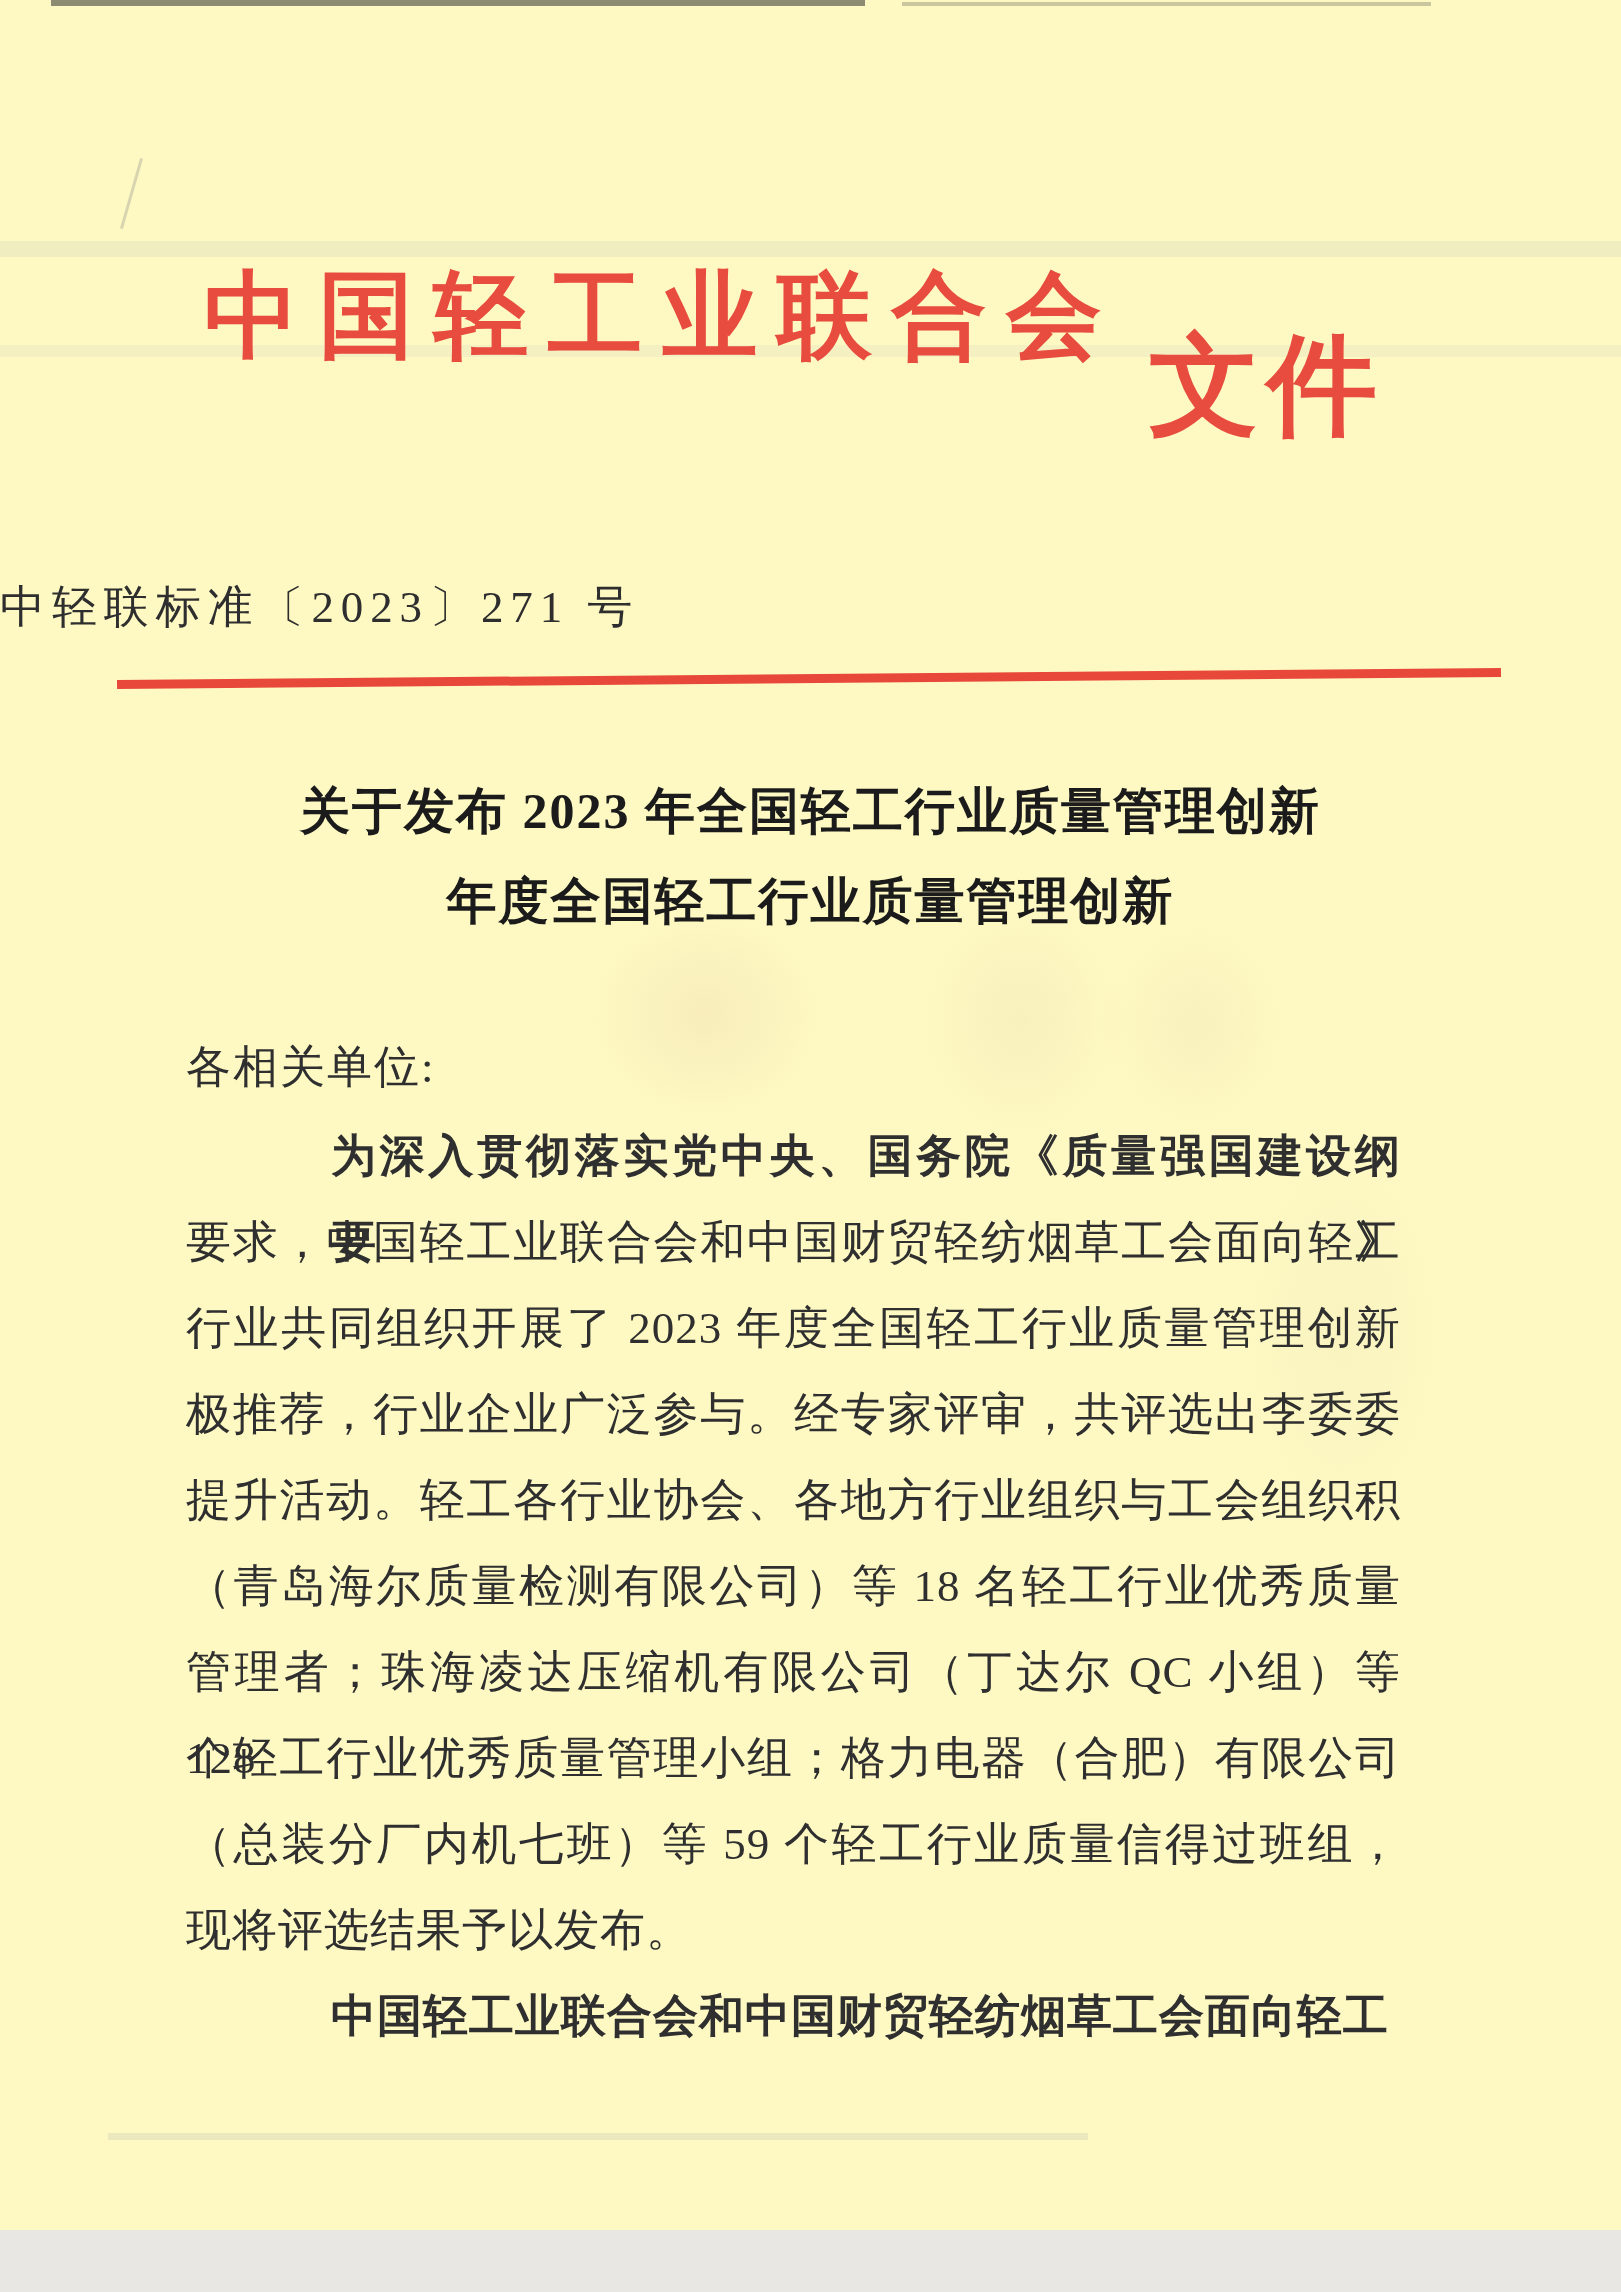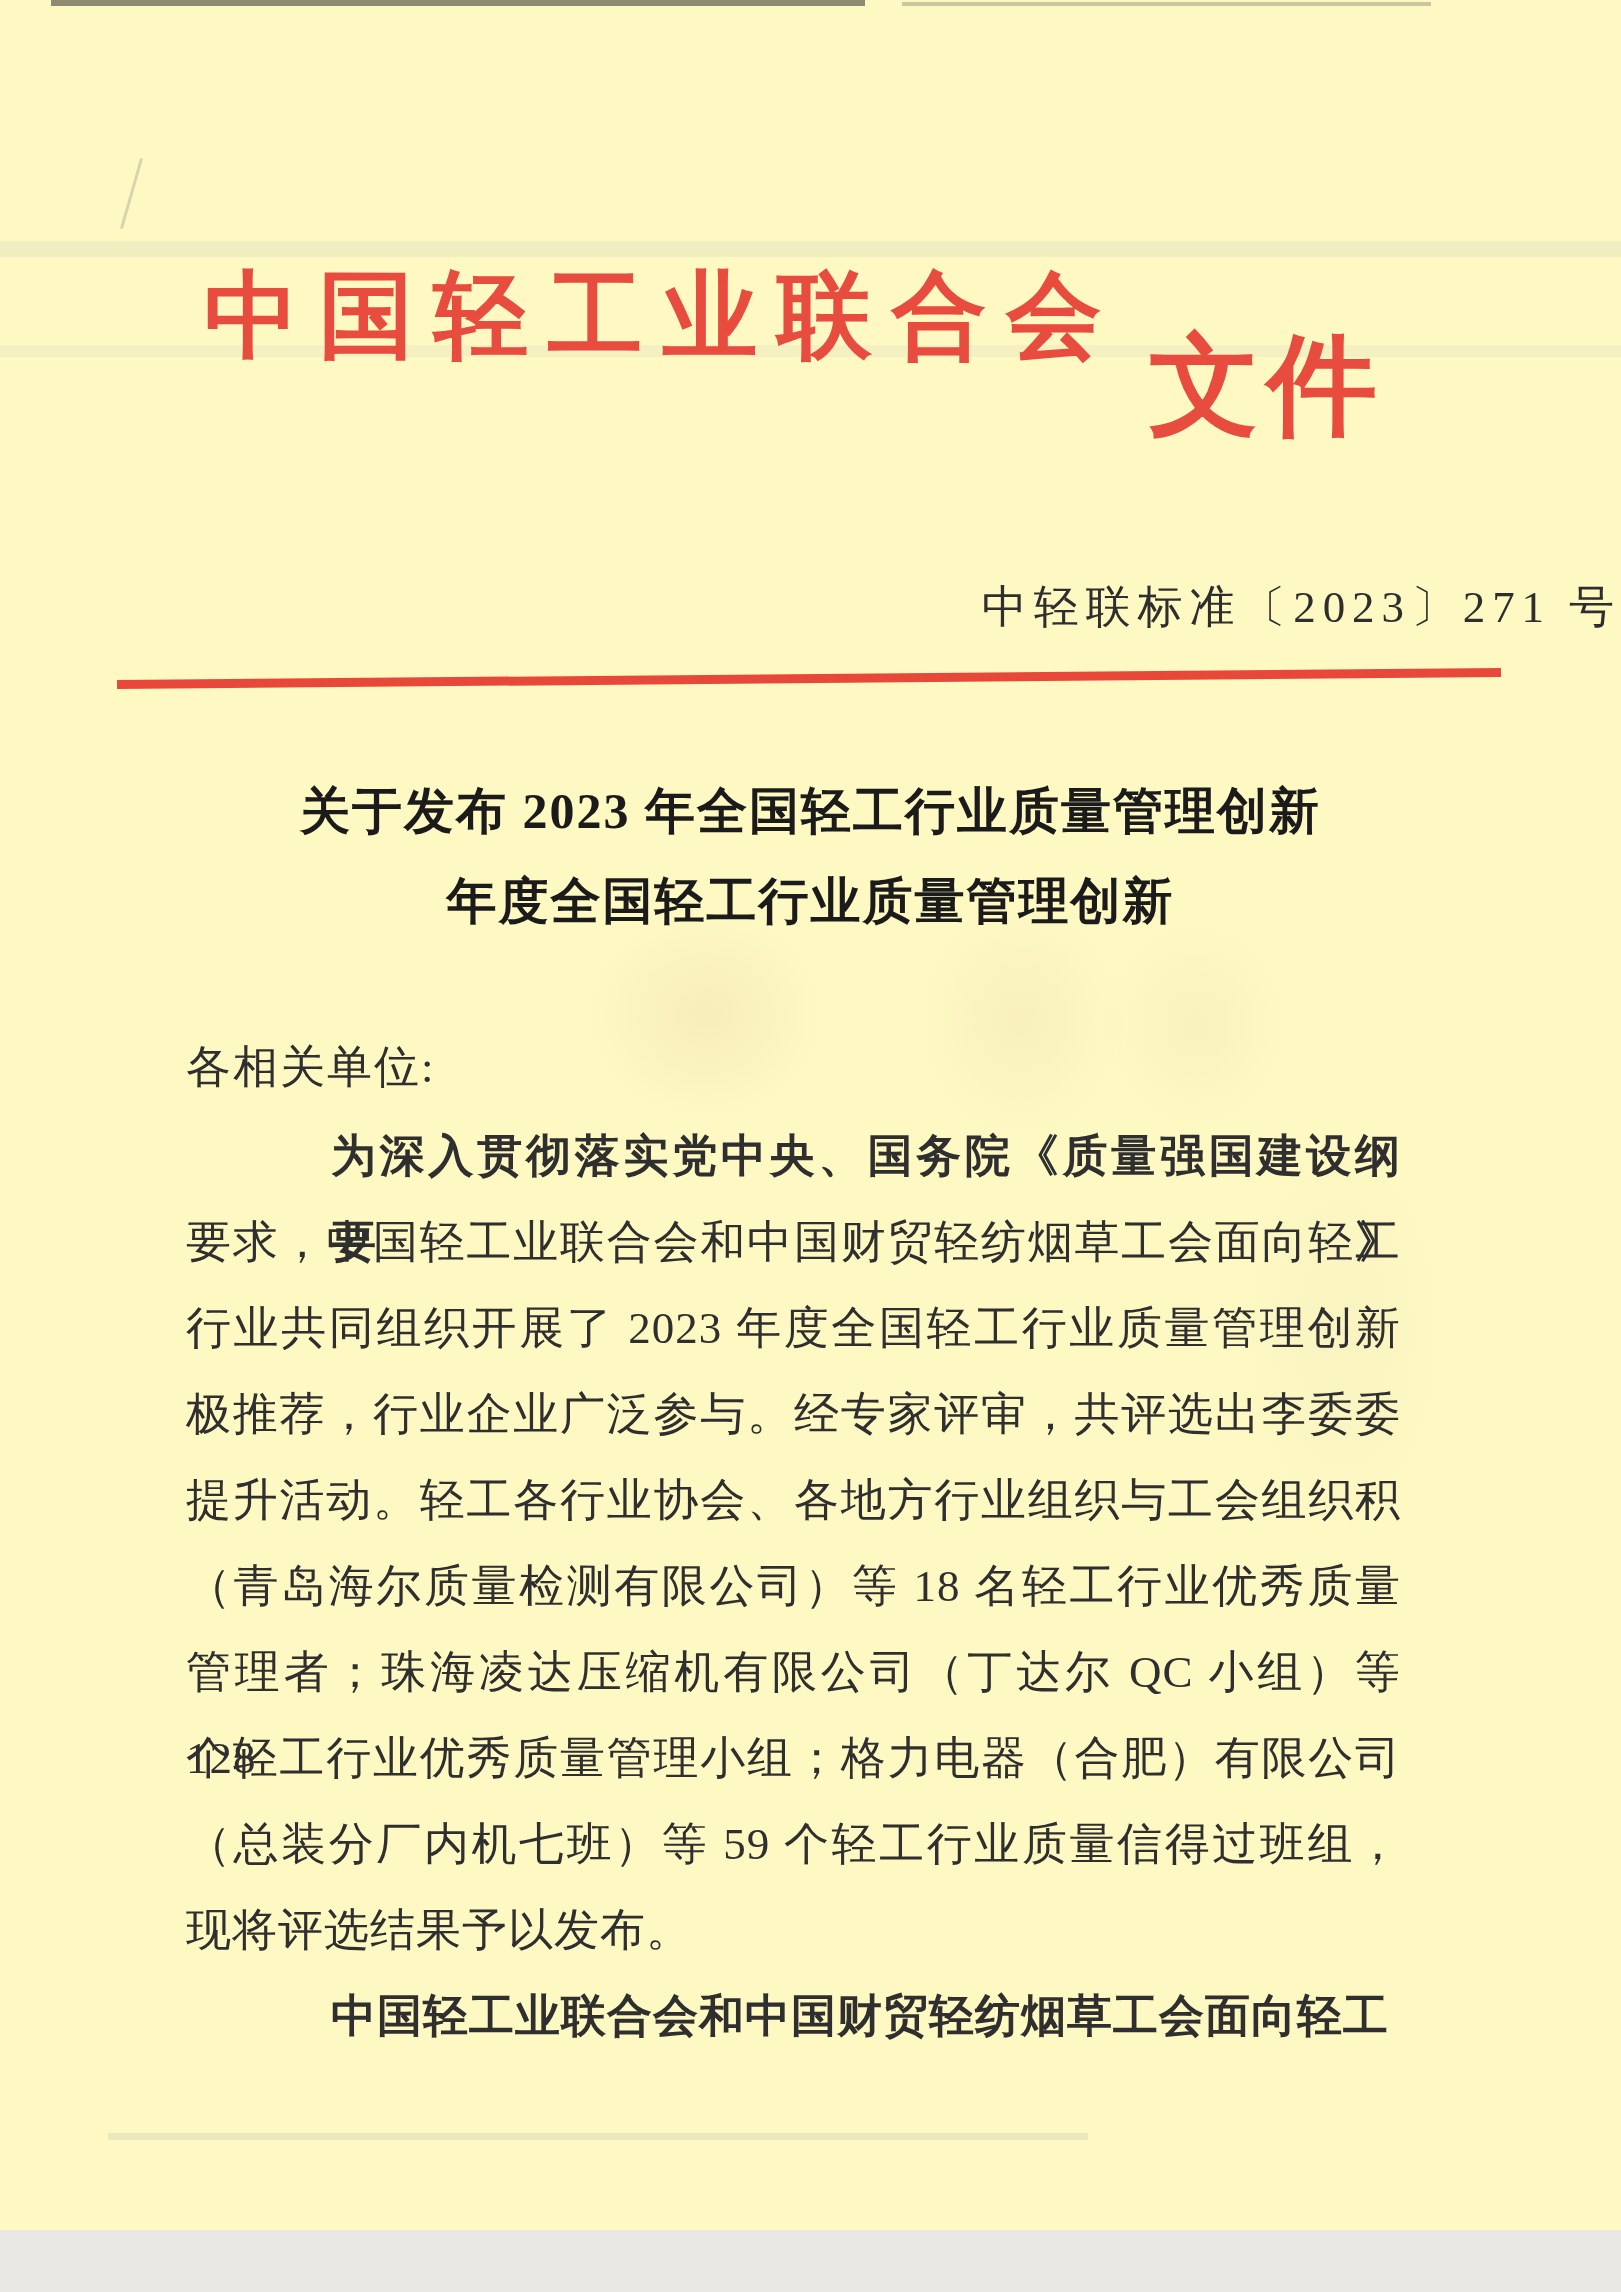--- a/index.html
+++ b/index.html
@@ -46,21 +46,21 @@
     font-size: 92px; font-weight: 700; color: #e74c3e;
     letter-spacing: 1px; line-height: 1; white-space: nowrap;
   }
   .doc-label {
     position: absolute; left: 1149px; top: 331px;
     font-size: 110px; font-weight: 700; color: #e74c3e;
     letter-spacing: 7.8px; line-height: 1; white-space: nowrap;
   }
   .doc-number {
     position: absolute; left: 0; top: 578px; width: 100%;
-    text-align: right; font-size: 45px; color: #2e2e2e;
+    text-align: left; font-size: 45px; color: #2e2e2e;
     letter-spacing: 6.9px; line-height: 59px; white-space: nowrap;
   }
   .red-rule {
     position: absolute; left: 117px; top: 674px; width: 1384px; height: 8.8px;
     background: #e8483a; transform: rotate(-0.5deg);
   }
 
   
   .title {
     position: absolute; left: 0; top: 766px; width: 100%;

